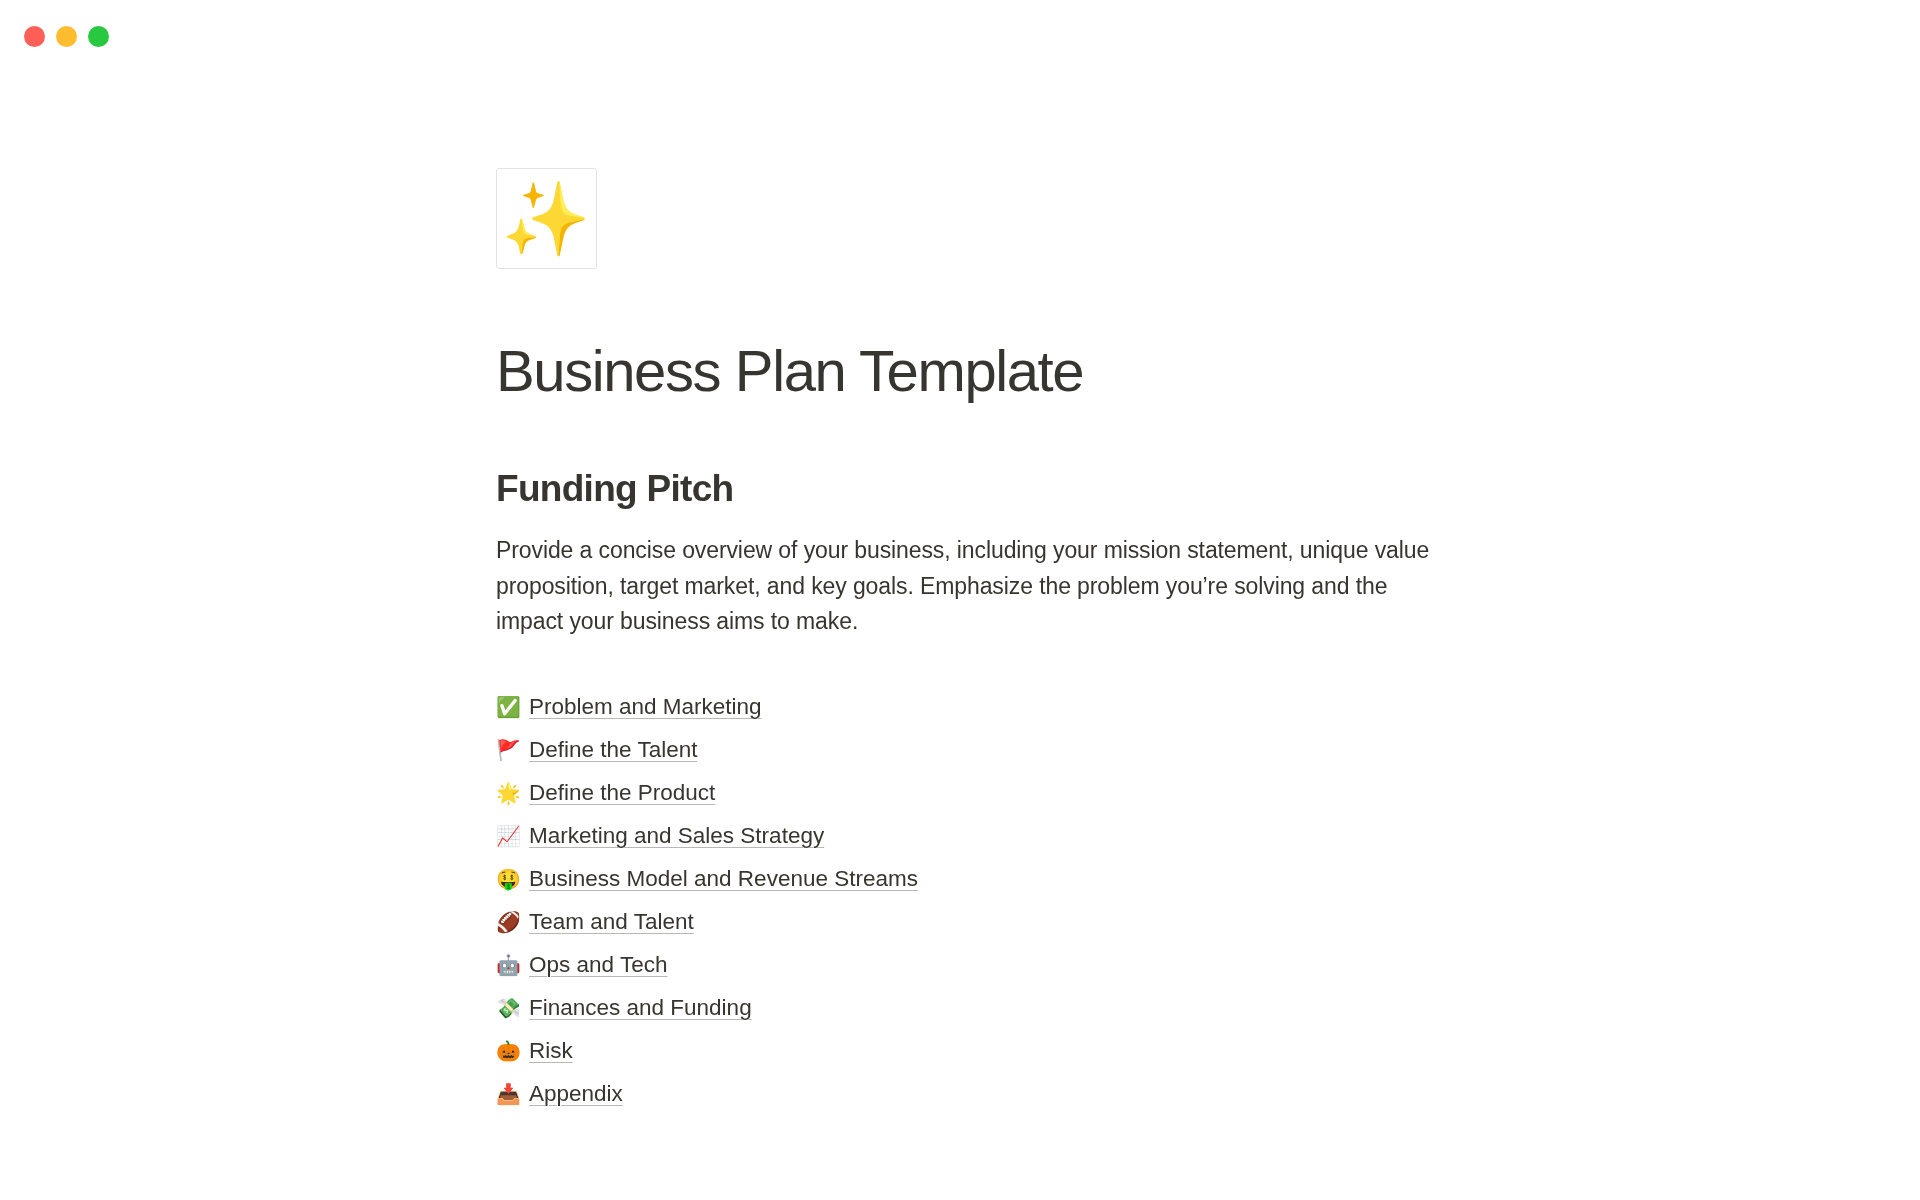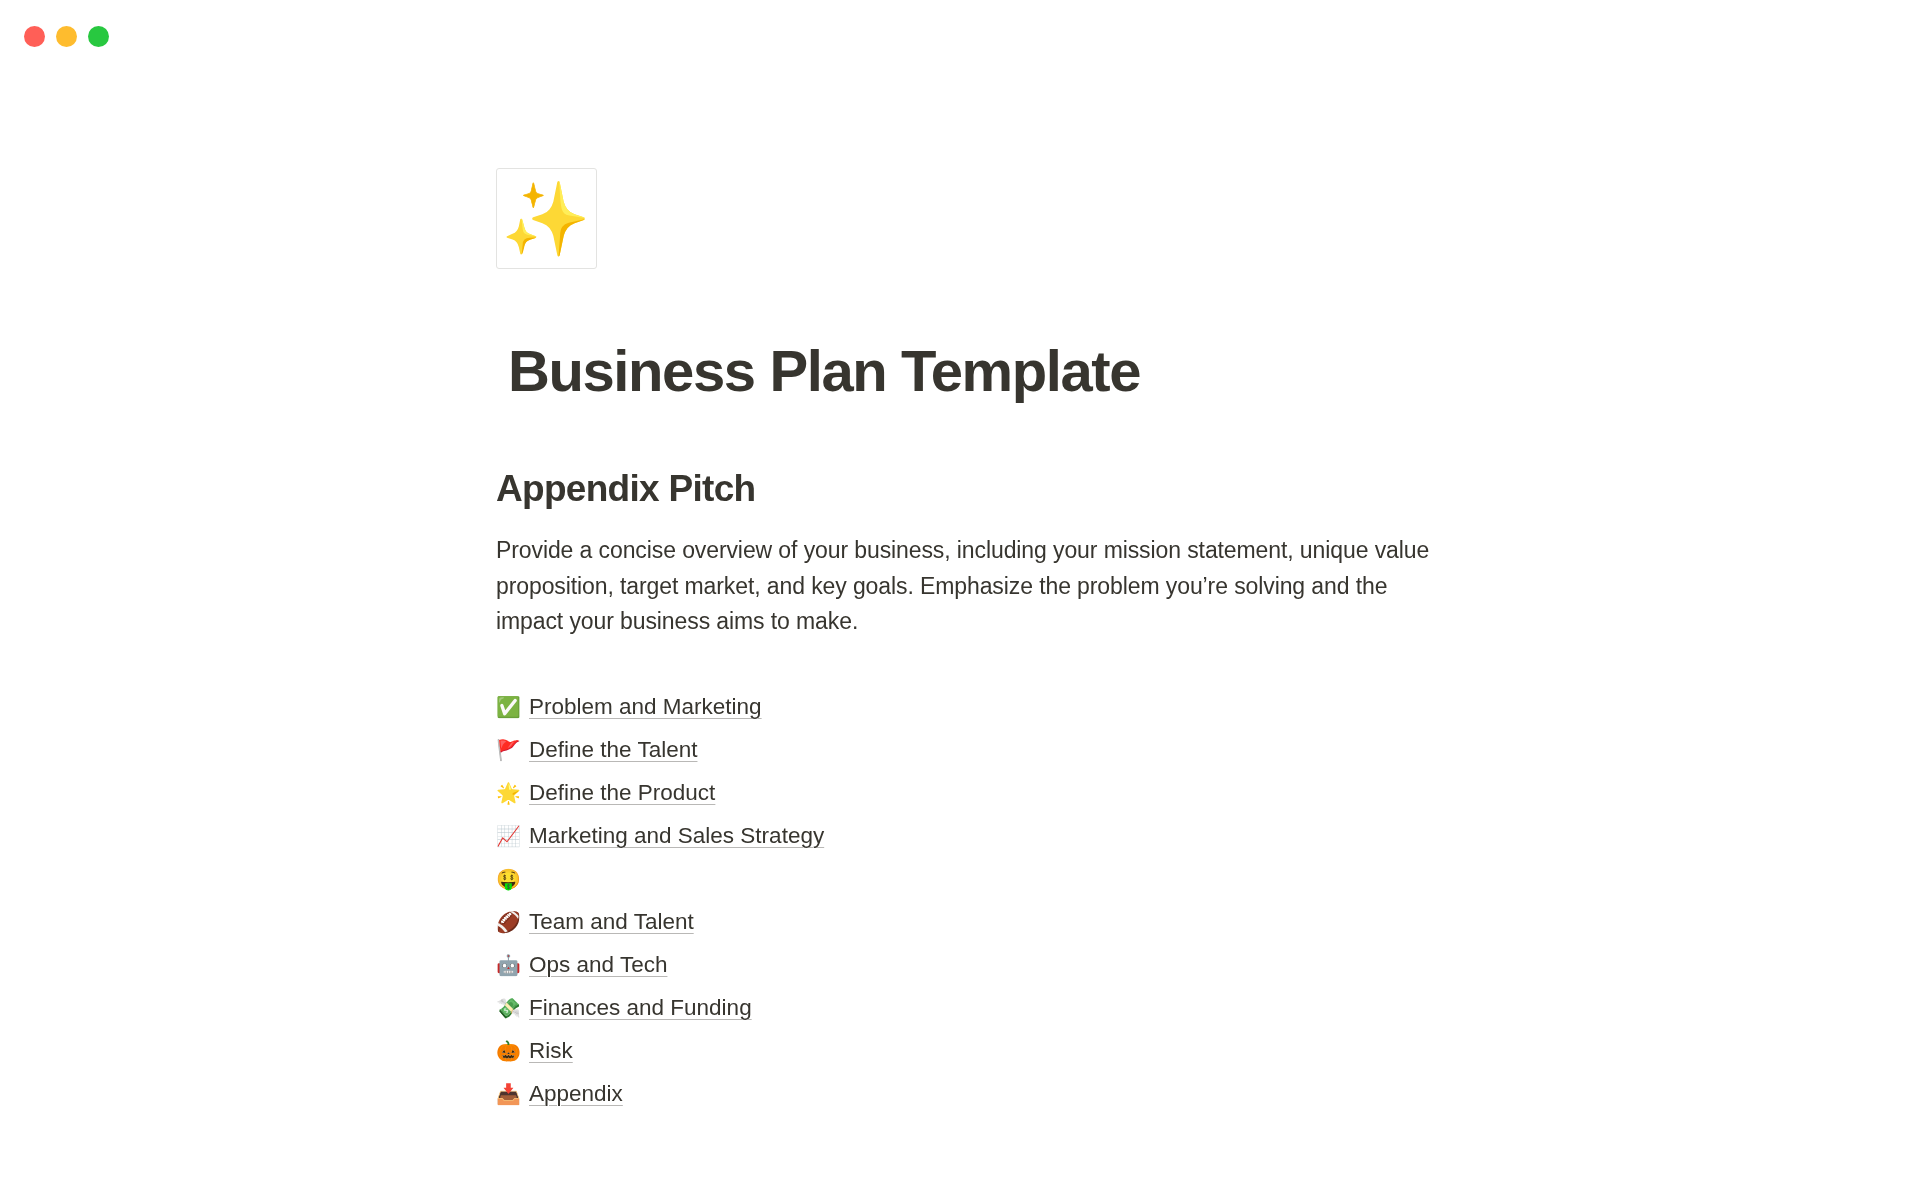--- a/index.html
+++ b/index.html
@@ -73,24 +73,24 @@
     background: #ffffff;
     overflow: hidden;
   }
   .page-icon .glyph {
     font-size: 72px;
     line-height: 1;
     display: block;
   }
 
   .page-title {
-    margin: 70px 0 0 12px;
+    margin: 70px 0 0 0;
     font-size: 58px;
     line-height: 1.1;
-    font-weight: bold;
+    font-weight: normal;
     letter-spacing: -1.4px;
     color: #37352f;
   }
 
   .section-heading {
     margin: 64px 0 0 0;
     font-size: 37px;
     line-height: 1.2;
     font-weight: bold;
     letter-spacing: -0.7px;
@@ -150,21 +150,21 @@
 
   <div class="doc">
     <div class="content">
 
       <div class="page-icon">
         <span class="glyph">✨</span>
       </div>
 
       <h1 class="page-title">Business Plan Template</h1>
 
-      <h2 class="section-heading">Appendix Pitch</h2>
+      <h2 class="section-heading">Funding Pitch</h2>
 
       <p class="paragraph">Provide a concise overview of your business, including your mission statement, unique value proposition, target market, and key goals. Emphasize the problem you’re solving and the impact your business aims to make.</p>
 
       <ul class="link-list">
 
         <li class="link-item">
           <span class="link-emoji">✅</span>
           <span class="link-text">Problem and Marketing</span>
         </li>
 
@@ -178,20 +178,21 @@
           <span class="link-text">Define the Product</span>
         </li>
 
         <li class="link-item">
           <span class="link-emoji">📈</span>
           <span class="link-text">Marketing and Sales Strategy</span>
         </li>
 
         <li class="link-item">
           <span class="link-emoji">🤑</span>
+          <span class="link-text">Business Model and Revenue Streams</span>
         </li>
 
         <li class="link-item">
           <span class="link-emoji">🏈</span>
           <span class="link-text">Team and Talent</span>
         </li>
 
         <li class="link-item">
           <span class="link-emoji">🤖</span>
           <span class="link-text">Ops and Tech</span>

